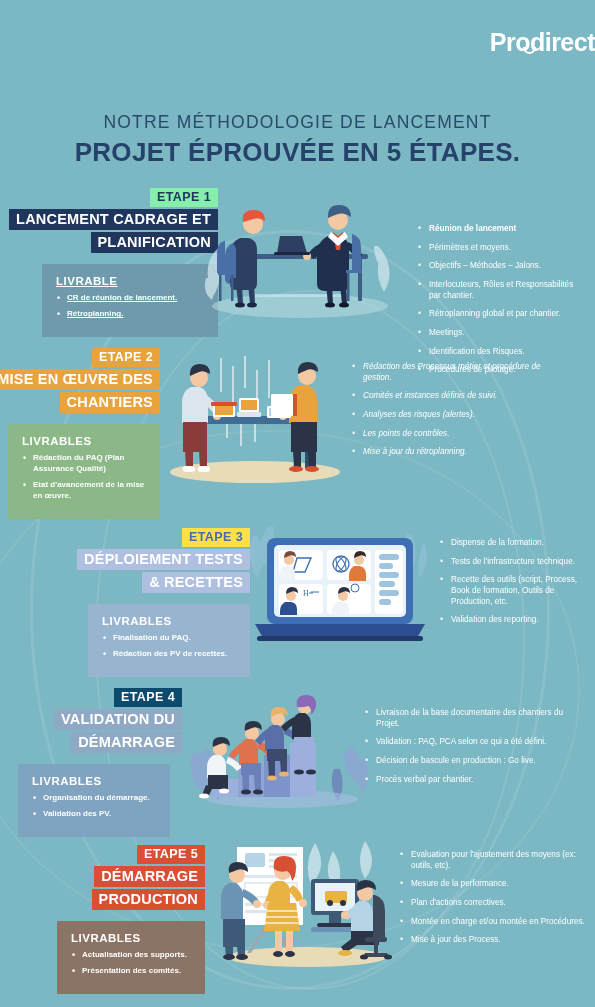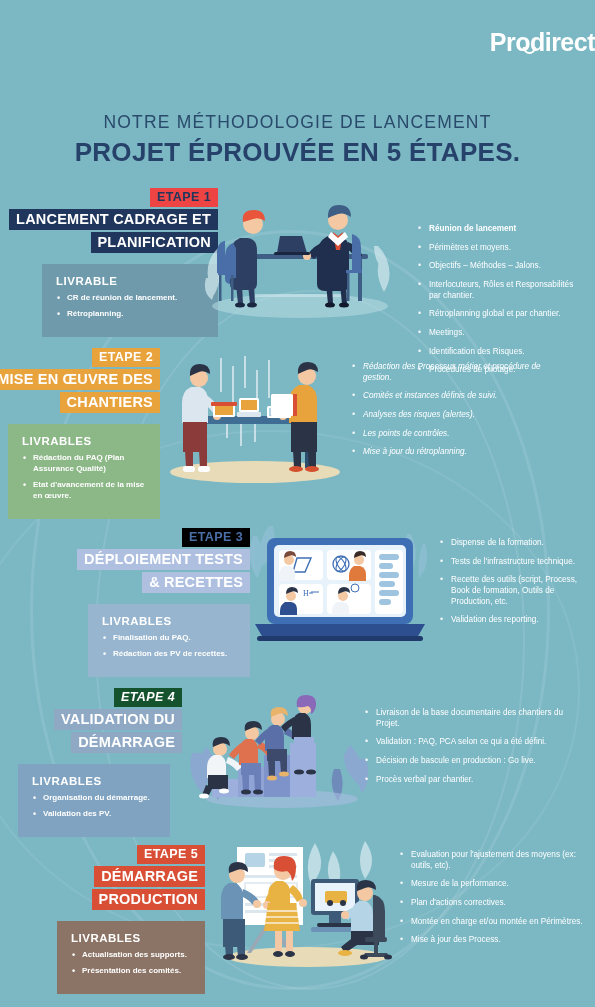--- a/index.html
+++ b/index.html
@@ -123,26 +123,26 @@
   }
   .rlist li.bold { font-weight: bold; }
 
   
   .illus { position: absolute; }
   .illus svg { display: block; }
 
   
   .navy-badge { background: #20365c; color: #ffffff; }
   .orange-badge { background: #e8a33d; color: #ffffff; }
-  .lav-badge-dark { background: #000000; color: #4a6fa8; }
+  .lav-badge-dark { background: #fde047; color: #4a6fa8; }
   .lav-badge { background: #aebfe0; color: #ffffff; }
-  .navy-badge-2 { background: #14532d; color: #ffffff; font-style: italic; }
+  .navy-badge-2 { background: #0c4a6e; color: #ffffff; }
   .steel-badge { background: #8fa9c4; color: #ffffff; }
   .red-badge { background: #d94f35; color: #ffffff; }
-  .white-badge { background: #ef4444; color: #20365c; }
+  .white-badge { background: #86efac; color: #20365c; }
 
   .box-steel { background: #6e9aac; }
   .box-green { background: #8cb787; }
   .box-lav   { background: #97b5ce; }
   .box-blue  { background: #7fa3c0; }
   .box-brown { background: #8b7365; }
 </style>
 </head>
 <body>
 
@@ -163,21 +163,21 @@
     <div class="head-sub">NOTRE MÉTHODOLOGIE DE LANCEMENT</div>
     <div class="head-main">PROJET ÉPROUVÉE EN 5 ÉTAPES.</div>
   </div>
 
   <div class="step" style="left:13px; top:188px; width:205px;">
     <div class="badges">
       <div class="badge-line badge-num white-badge">ETAPE 1</div>
       <div class="badge-line badge-title navy-badge">LANCEMENT CADRAGE ET</div>
       <div class="badge-line badge-title navy-badge">PLANIFICATION</div>
     </div>
-    <div class="deliv-box box-steel" style="margin-top:9px; width:176px; margin-left:29px;">
+    <div class="deliv-box box-steel" style="margin-top:9px; width:176px; margin-left:29px;text-decoration:underline;">
       <div class="deliv-title">LIVRABLE</div>
       <ul class="deliv-list">
         <li>CR de réunion de lancement.</li>
         <li>Rétroplanning.</li>
       </ul>
     </div>
   </div>
 
   <div class="illus" style="left:200px; top:186px;">
     <svg width="200" height="140" viewBox="0 0 200 140">
@@ -568,17 +568,17 @@
       <path d="M148 122 l26 0 l-2-4 l-22 0z" fill="#3d4a5c"></path>
       <ellipse cx="149" cy="122" rx="4" ry="2.5" fill="#2b3347"></ellipse>
       <ellipse cx="173" cy="122" rx="4" ry="2.5" fill="#2b3347"></ellipse>
     </svg>
   </div>
 
   <ul class="rlist" style="position:absolute; left:400px; top:850px; width:185px;">
     <li>Evaluation pour l'ajustement des moyens (ex: outils, etc).</li>
     <li>Mesure de la performance.</li>
     <li>Plan d'actions correctives.</li>
-    <li>Montée en charge et/ou montée en Périmètres.</li>
+    <li>Montée en charge et/ou montée en Procédures.</li>
     <li>Mise à jour des Process.</li>
   </ul>
 
 </div>
 
 </body></html>

